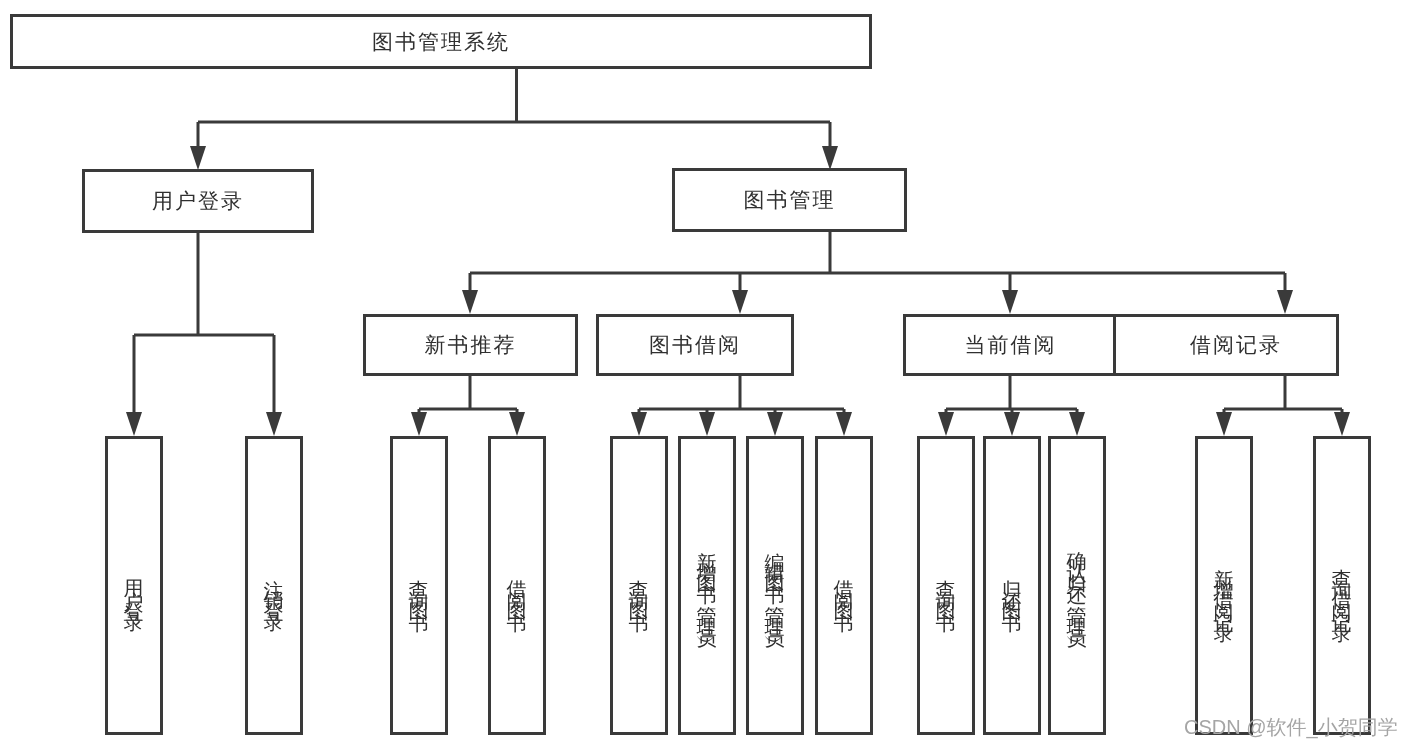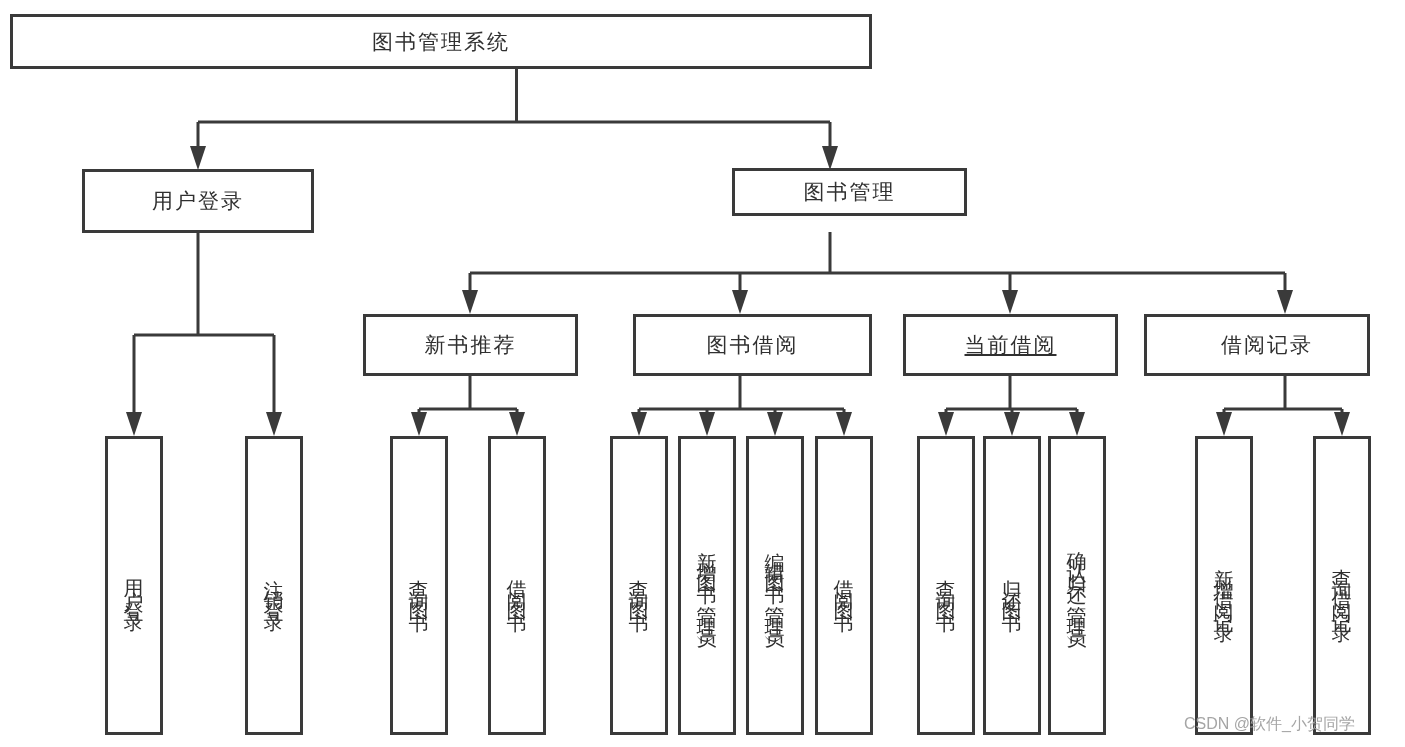--- a/index.html
+++ b/index.html
@@ -52,21 +52,21 @@
     font-size: 20px;
     letter-spacing: 11px;
     line-height: 1;
     white-space: nowrap;
   }
   .leaf { justify-content: center; }
   .watermark {
     position: absolute;
     left: 1184px;
     top: 714px;
-    font-size: 16px;
+    font-size: 20px;
     color: var(--watermark);
     white-space: nowrap;
     z-index: 5;
   }
 </style>
 </head>
 <body>
 
 <div class="canvas">
 
@@ -120,34 +120,34 @@
     </g>
   </svg>
 
   <div class="box" style="left:10px; top:14px; width:862px; height:55px;">
     <span class="h-label">图书管理系统</span>
   </div>
 
   <div class="box" style="left:82px; top:169px; width:232px; height:64px;">
     <span class="h-label">用户登录</span>
   </div>
-  <div class="box" style="left:732px; top:168px; width:235px; height:48px;">
+  <div class="box" style="left:672px; top:168px; width:235px; height:64px;">
     <span class="h-label">图书管理</span>
   </div>
 
   <div class="box" style="left:363px; top:314px; width:215px; height:62px;text-align:right;">
     <span class="h-label">新书推荐</span>
   </div>
-  <div class="box" style="left:633px; top:314px; width:239px; height:62px;">
+  <div class="box" style="left:596px; top:314px; width:198px; height:62px;">
     <span class="h-label">图书借阅</span>
   </div>
-  <div class="box" style="left:903px; top:314px; width:215px; height:62px;text-decoration:underline;">
+  <div class="box" style="left:903px; top:314px; width:215px; height:62px;">
     <span class="h-label">当前借阅</span>
   </div>
-  <div class="box" style="left:1144px; top:314px; width:226px; height:62px;padding-left:20px;">
+  <div class="box" style="left:1113px; top:314px; width:226px; height:62px;padding-left:20px;">
     <span class="h-label">借阅记录</span>
   </div>
 
   <div class="box leaf" style="left:105px; top:436px; width:58px; height:299px;">
     <span class="v-label">用户登录</span>
   </div>
   <div class="box leaf" style="left:245px; top:436px; width:58px; height:299px;">
     <span class="v-label">注销登录</span>
   </div>
 

